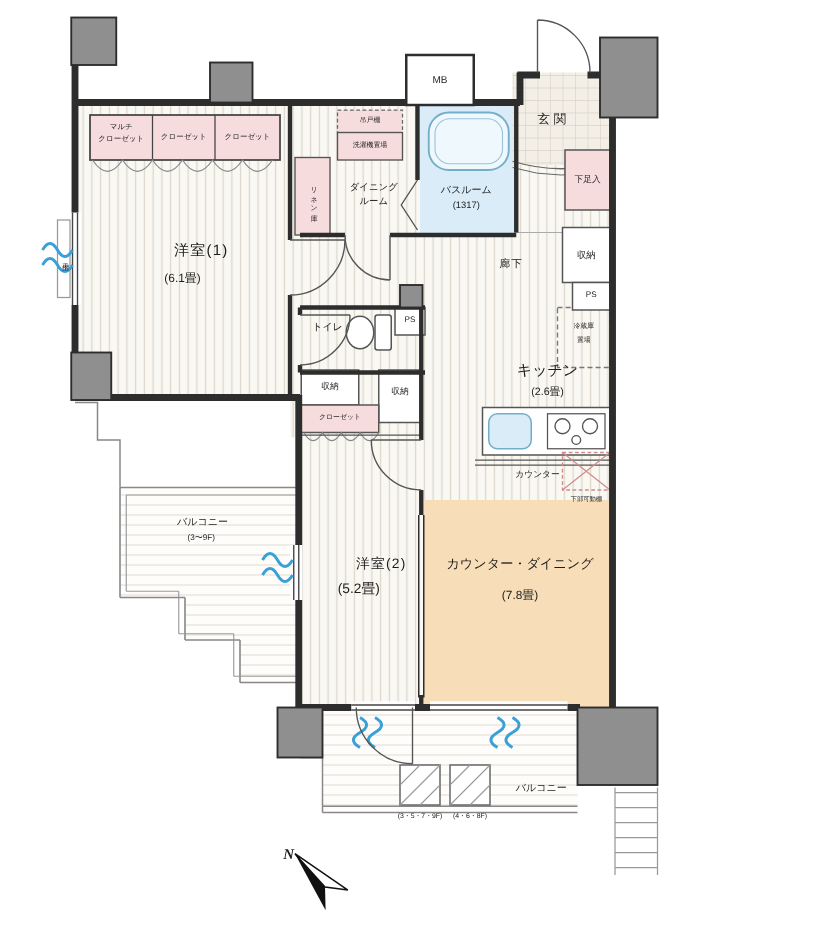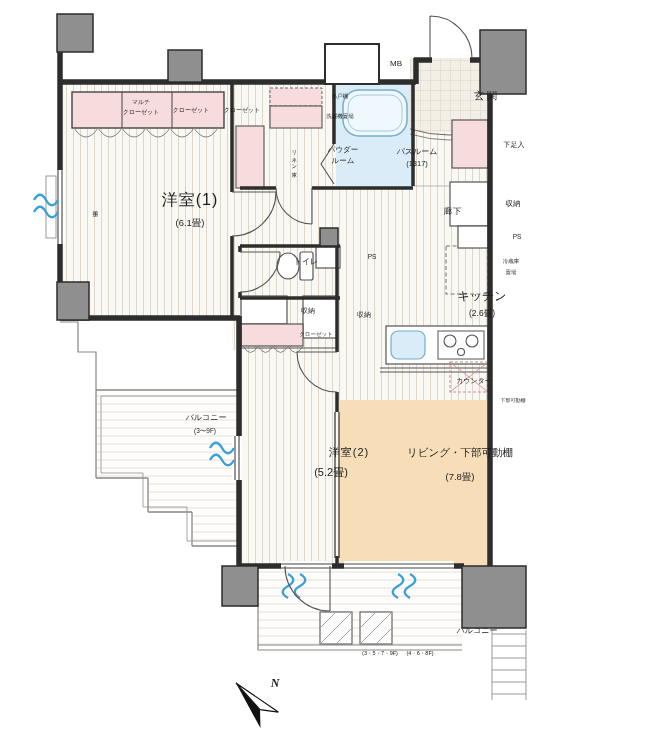--- a/index.html
+++ b/index.html
@@ -3,21 +3,21 @@
 <meta charset="utf-8">
 <style>
   html,body{margin:0;padding:0;background:#fff;}
   .plan{
     position:relative;width:658px;height:750px;background:#fff;overflow:hidden;
     font-family:"Liberation Sans","DejaVu Sans",sans-serif;color:#1c1c1c;
   }
   .plan svg{position:absolute;left:0;top:0;}
   .lbl{
     position:absolute;transform:translate(-50%,-50%);
-    white-space:nowrap;line-height:1;color:#1c1c1c;z-index:5;margin-left:44px;
+    white-space:nowrap;line-height:1;color:#1c1c1c;z-index:5;
   }
   .v{writing-mode:vertical-rl;letter-spacing:1px;}
   .it{font-style:italic;font-family:"Liberation Serif","DejaVu Serif",serif;font-weight:bold;}
   .ls1{letter-spacing:1px;}
   .ls2{letter-spacing:3px;}
 </style>
 </head>
 <body>
 
 <div class="plan">
@@ -166,31 +166,31 @@
   </g>
 
   <rect x="325" y="44" width="54" height="40" fill="#fff" stroke="#2d2d2d" stroke-width="2"></rect>
 
   <g transform="rotate(-42 254,703)">
     <polygon points="254,676 242,726 254,712" fill="#111"></polygon>
     <polygon points="254,676 266,726 254,712" fill="#fff" stroke="#111" stroke-width="1.2"></polygon>
   </g>
 </svg>
 
-<div class="lbl ls1" style="left:146px;top:200px;font-size:16px">洋室(1)</div>
+<div class="lbl ls1" style="left:161px;top:200px;font-size:12px">洋室(1)</div>
 <div class="lbl" style="left:146px;top:223px;font-size:9.5px">(6.1畳)</div>
 <div class="lbl ls1" style="left:305px;top:452px;font-size:11px">洋室(2)</div>
 <div class="lbl" style="left:287px;top:472px;font-size:11px">(5.2畳)</div>
-<div class="lbl" style="left:416px;top:452px;font-size:10.5px">リビング・下部可動棚</div>
+<div class="lbl" style="left:416px;top:452px;font-size:10.5px">カウンター・ダイニング</div>
 <div class="lbl" style="left:416px;top:477px;font-size:9.5px">(7.8畳)</div>
 <div class="lbl" style="left:438px;top:296px;font-size:12px">キッチン</div>
 <div class="lbl" style="left:438px;top:313px;font-size:8.5px">(2.6畳)</div>
 <div class="lbl" style="left:373px;top:152px;font-size:8px">バスルーム</div>
 <div class="lbl" style="left:373px;top:164px;font-size:7.5px">(1317)</div>
-<div class="lbl" style="left:299px;top:150px;font-size:7.5px">パウダー</div>
+<div class="lbl" style="left:299px;top:150px;font-size:7.5px">ダイニング</div>
 <div class="lbl" style="left:299px;top:161px;font-size:7.5px">ルーム</div>
 <div class="lbl" style="left:262px;top:262px;font-size:8px">トイレ</div>
 <div class="lbl ls2" style="left:443px;top:96px;font-size:10px">玄関</div>
 <div class="lbl ls1" style="left:409px;top:211px;font-size:8.5px">廊下</div>
 <div class="lbl" style="left:97px;top:102px;font-size:6px">マルチ</div>
 <div class="lbl" style="left:97px;top:112px;font-size:6px">クローゼット</div>
 <div class="lbl" style="left:147px;top:110px;font-size:6px">クローゼット</div>
 <div class="lbl" style="left:198px;top:110px;font-size:6px">クローゼット</div>
 <div class="lbl" style="left:296px;top:97px;font-size:5.5px">吊戸棚</div>
 <div class="lbl" style="left:296px;top:117px;font-size:5.5px">洗濯機置場</div>

